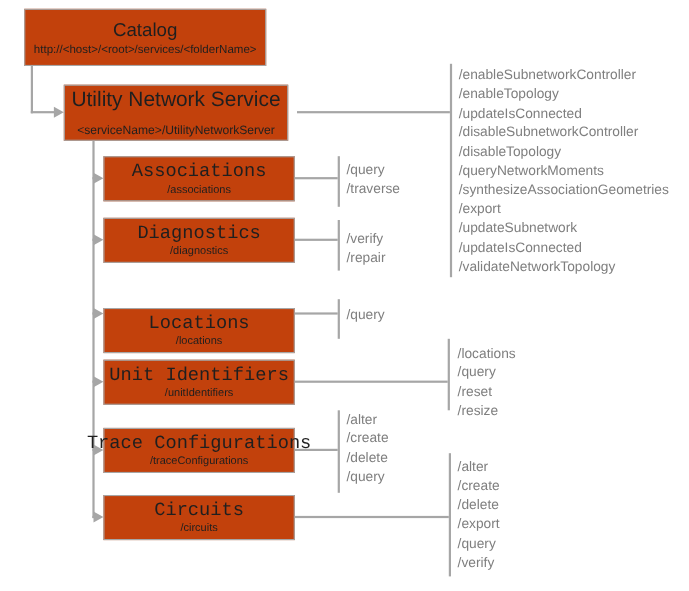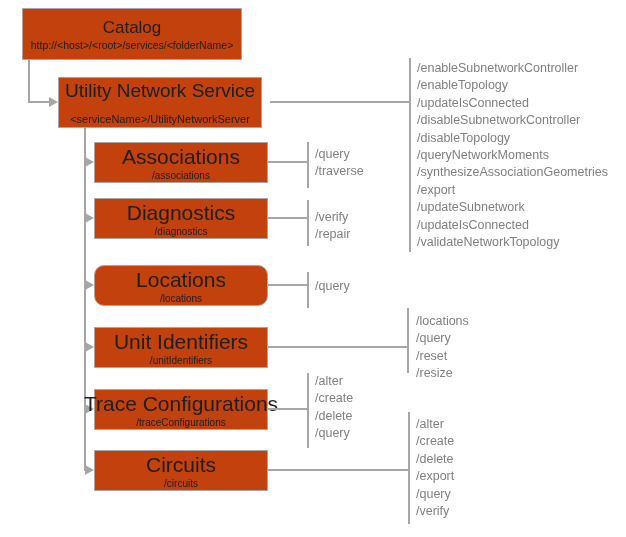--- a/index.html
+++ b/index.html
@@ -19,21 +19,21 @@
     align-items:center;justify-content:center;
     text-align:center;
     color:#1f1f1f;
   }
   .box .btitle{white-space:nowrap;}
   .box .bsub{white-space:nowrap;}
   .catalog .btitle{font-size:17px;}
   .catalog .bsub{font-size:10.5px;margin-top:1px;}
   .service .btitle{font-size:19px;}
   .service .bsub{font-size:11px;margin-top:11px;text-align:center;}
-  .child .btitle{font-size:21px;}
+  .child .btitle{font-size:17px;font-family:Liberation Mono, monospace;}
   .child .bsub{font-size:10px;margin-top:1px;}
   .hline,.vline{position:absolute;background:#a6a6a6;}
   .arrow{
     position:absolute;width:0;height:0;
     border-top:5px solid transparent;
     border-bottom:5px solid transparent;
     border-left:9px solid #a6a6a6;
   }
   .ops{
     position:absolute;
@@ -108,21 +108,21 @@
     <div class="btitle">Diagnostics</div>
     <div class="bsub">/diagnostics</div>
   </div>
   <div class="hline" style="left:268px;top:217px;width:39px;height:2px;"></div>
   <div class="vline" style="left:307px;top:200px;width:2px;height:46px;"></div>
   <div class="ops" style="left:315px;top:209px;">
     <div>/verify</div>
     <div>/repair</div>
   </div>
 
-  <div class="box child" style="left:94px;top:265px;width:174px;height:41px;border-radius:10px;">
+  <div class="box child" style="left:94px;top:280px;width:174px;height:41px;">
     <div class="btitle">Locations</div>
     <div class="bsub">/locations</div>
   </div>
   <div class="hline" style="left:268px;top:284px;width:39px;height:2px;"></div>
   <div class="vline" style="left:307px;top:272px;width:2px;height:36px;"></div>
   <div class="ops" style="left:315px;top:278px;">
     <div>/query</div>
   </div>
 
   <div class="box child" style="left:94px;top:327px;width:174px;height:41px;">

